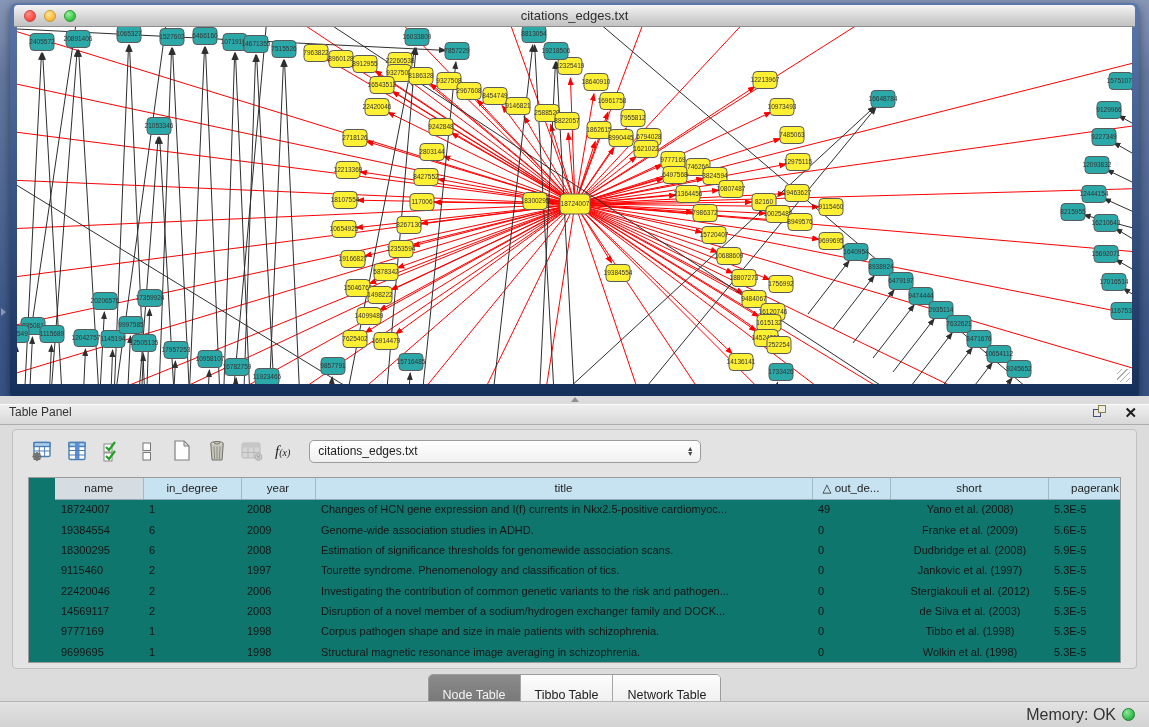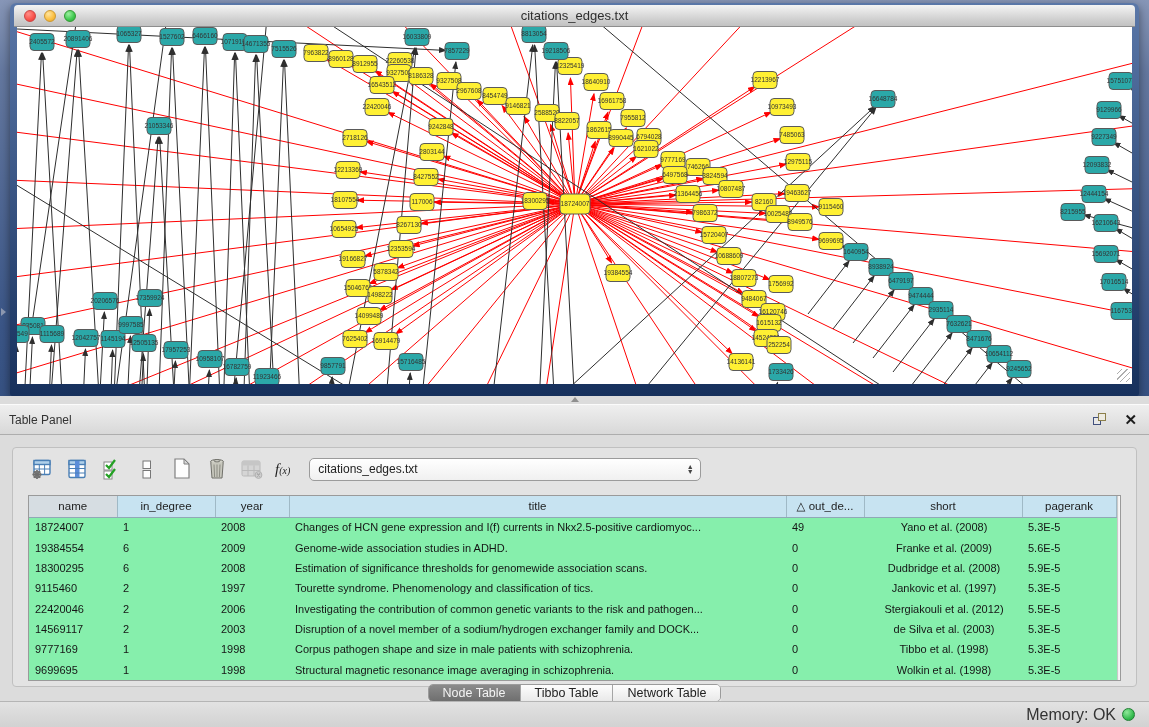--- a/index.html
+++ b/index.html
@@ -27,60 +27,60 @@
     background:repeating-linear-gradient(135deg, transparent 0 3px, #9a9a9a 3px 4px); opacity:.8; }
 
   .edge-collapse-arrow { position:absolute; left:1px; top:308px; width:0; height:0;
     border-top:4px solid transparent; border-bottom:4px solid transparent; border-left:5px solid #8C97AF; }
 
   
   .bottom-area { position:absolute; left:0; top:396px; width:1149px; height:331px; background:#D9D9D9; }
   .splitter { height:8px; position:relative; background:#DCDCDC; }
   .splitter-handle { position:absolute; left:571px; top:1px; width:0; height:0;
     border-left:4px solid transparent; border-right:4px solid transparent; border-bottom:5px solid #8F8F8F; }
-  .panel-header { height:31px; display:flex; align-items:center;
+  .panel-header { height:21px; display:flex; 
     background:linear-gradient(#EFEFEF,#D8D8D8); border-top:1px solid #FBFBFB; border-bottom:1px solid #ADADAD; }
   .panel-title { font-size:12px; color:#333; padding-left:9px; flex:1; }
   .float-icon { width:15px; height:14px; position:relative; margin-right:16px; cursor:pointer; }
   .float-icon .sq1 { position:absolute; left:0; top:4px; width:8px; height:8px; border:1.5px solid #41507D; background:#E8E8E8; }
   .float-icon .sq2 { position:absolute; left:5px; top:0; width:8px; height:8px; border:1.5px solid #8C7F4A; background:#EDEBE2; }
   .close-icon { font-size:15px; font-weight:bold; color:#1C1C1C; margin-right:12px; cursor:pointer; line-height:1; }
 
   .panel-body { position:relative; height:272px; background:#DCDCDC; }
-  .content-box { position:absolute; left:12px; right:12px; top:12px; height:240px;
+  .content-box { position:absolute; left:12px; right:12px; top:4px; height:240px;
     border:1px solid #C0C0C0; border-radius:4px; background:#E3E3E3; padding:7px 3px 0 3px; }
 
   .tp-toolbar { display:flex; align-items:center; gap:11px; padding:2px 0 8px 14px; }
   .tbtn { width:24px; height:24px; display:flex; align-items:center; justify-content:center; cursor:pointer; }
   .fx { font-family:"Liberation Serif",serif; font-size:15px; color:#222; font-style:italic; cursor:pointer; }
   .fx .paren { font-size:10px; }
   .combo { width:392px; height:23px; margin-left:8px; background:linear-gradient(#FFFFFF,#F0F0F0);
     border:1px solid #9B9B9B; border-radius:5px; display:flex; align-items:center; cursor:pointer; }
   .combo-text { flex:1; font-size:12px; color:#222; padding-left:8px; }
   .combo-steppers { width:16px; display:flex; flex-direction:column; align-items:center; line-height:5px;
     font-size:7px; color:#444; padding-right:4px; }
 
   
   .table-wrap { position:absolute; left:15px; right:15px; top:47px; height:186px;
-    border:1px solid #9A9A9A; background:#86efac; display:flex; overflow:hidden; }
+    border:1px solid #9A9A9A; background:#0f766e; display:flex; overflow:hidden;padding-left:26px; }
   table.node-table { border-collapse:collapse; table-layout:fixed; width:1087px; font-size:11px; }
   table.node-table th { height:21px; background:#C7E3F1; border-right:1px solid #9FB9C6;
     border-bottom:1px solid #8FA9B6; font-weight:normal; font-size:11.5px; color:#1D1D1D; overflow:hidden; white-space:nowrap; }
   table.node-table th.first { background:#D6DDE2; }
   table.node-table td { height:16px; color:#151515; white-space:nowrap; overflow:hidden;
     padding:0 4px 0 6px; }
   td.c-left { text-align:left; } td.c-center { text-align:center; }
   .vscroll { width:15px; background:linear-gradient(90deg,#EFEFEF,#FAFAFA); border-left:1px solid #C9C9C9; position:relative; }
   .vscroll .thumb { position:absolute; left:2px; top:2px; width:10px; height:42px; background:#ADADAD; border-radius:6px; }
 
   
   .tabbar { position:absolute; left:0; right:0; top:249px; display:flex; justify-content:center; }
   .segment { display:flex; border:1px solid #9B9B9B; border-radius:5px; overflow:hidden;
     box-shadow:0 1px 1px rgba(255,255,255,.8); }
-  .seg { padding:1px 14px; font-size:12.5px; color:#222; background:linear-gradient(#FDFDFD,#E9E9E9);
+  .seg { padding:13px 14px; font-size:12.5px; color:#222; background:linear-gradient(#FDFDFD,#E9E9E9);
     border-right:1px solid #A5A5A5; cursor:pointer; }
   .seg:last-child { border-right:none; }
   .seg.sel { background:linear-gradient(#8B8B8B,#6F6F6F); color:#F4F4F4; }
 
   
   .statusbar { position:absolute; left:0; bottom:0; width:1149px; height:26px;
     background:linear-gradient(#E2E2E2,#D2D2D2); border-top:1px solid #B5B5B5;
     display:flex; align-items:center; justify-content:flex-end; }
   .mem-label { font-size:16px; color:#333; margin-right:6px; }
   .mem-dot { width:13px; height:13px; border-radius:50%; margin-right:14px;

